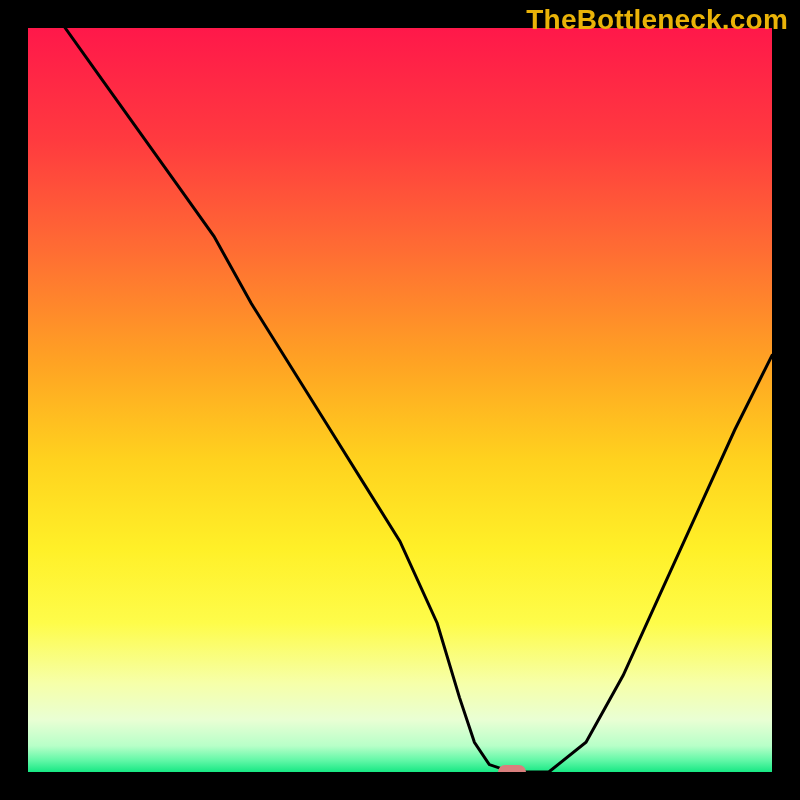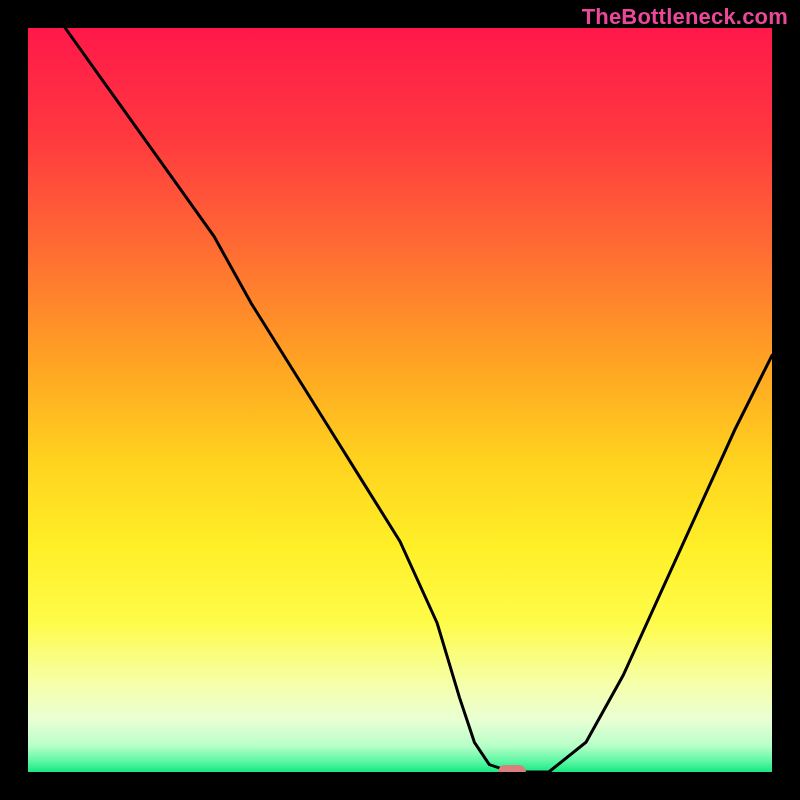--- a/index.html
+++ b/index.html
@@ -31,23 +31,23 @@
     left: 0;
     top: 0;
     width: 100%;
     height: 100%;
   }
   .watermark {
     position: absolute;
     top: 4px;
     right: 12px;
     font-family: Arial, Helvetica, sans-serif;
-    font-size: 22px;
+    font-size: 28px;
     font-weight: 550;
-    color: #ec4899;
+    color: #eab308;
     letter-spacing: 0.2px;
   }
   svg.curve {
     position: absolute;
     left: 0;
     top: 0;
     width: 100%;
     height: 100%;
   }
   .marker {

